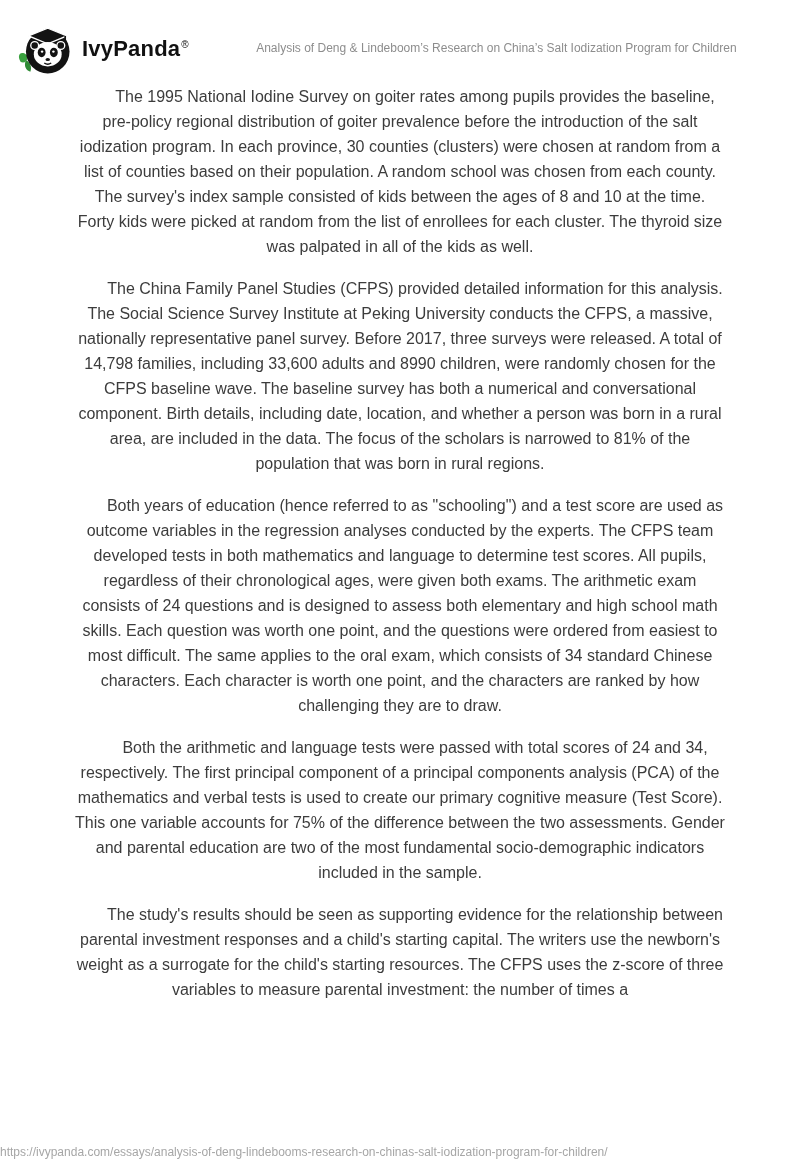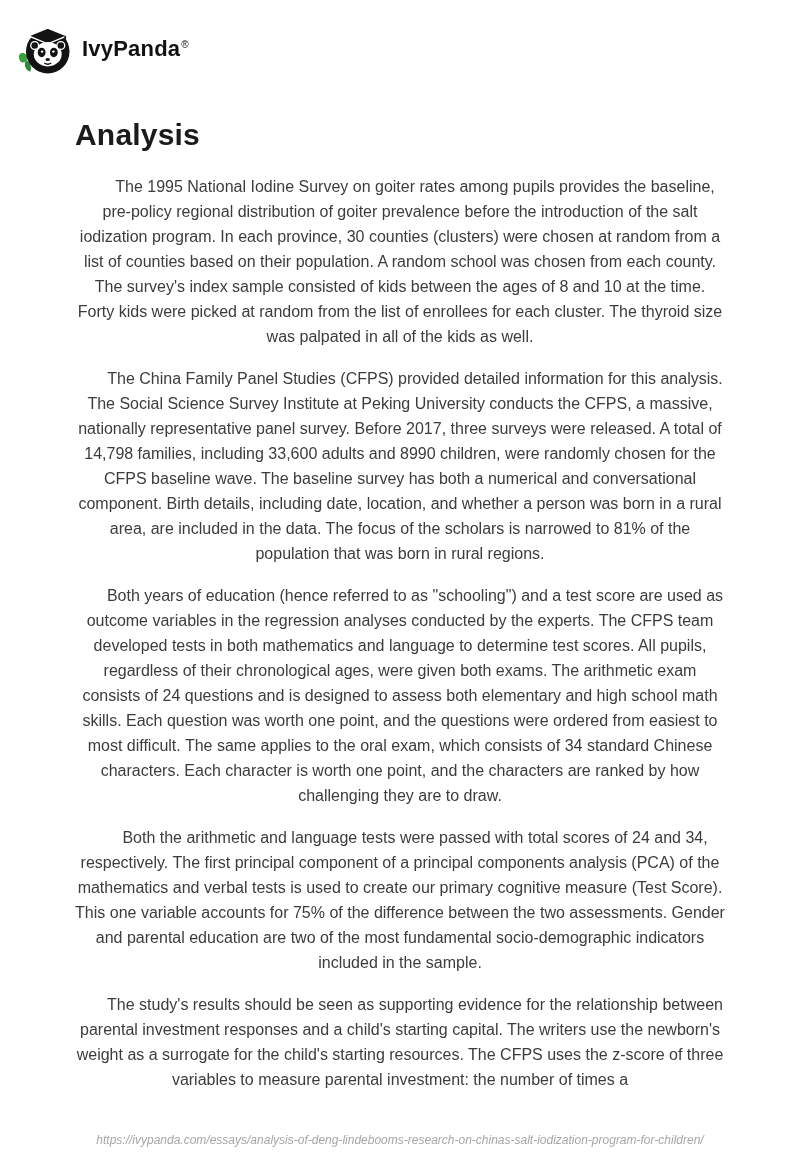--- a/index.html
+++ b/index.html
@@ -70,23 +70,22 @@
     line-height: 25px;
     color: #3c3c3c;
     margin: 0 0 17px 0;
     text-indent: 30px;
     text-align: center;
   }
   .footer {
     position: absolute;
     left: 0;
     right: 0;
-    bottom: 24px;
-    text-align: center;
-    font-style: italic;
+    bottom: 12px;
+    text-align: left;
   }
   .footer-url {
     font-size: 12px;
     color: #a6a6a6;
     text-decoration: none;
   }
 </style>
 </head>
 <body>
 
@@ -115,24 +114,24 @@
           <ellipse cx="41" cy="35" rx="4.5" ry="5.5" fill="#131313"></ellipse>
           <circle cx="27.5" cy="34" r="1.4" fill="#ffffff"></circle>
           <circle cx="40.5" cy="34" r="1.4" fill="#ffffff"></circle>
 
           <ellipse cx="34" cy="43" rx="2.6" ry="1.8" fill="#131313"></ellipse>
           <path d="M30 47 Q 34 50 38 47" stroke="#131313" stroke-width="1.5" fill="none"></path>
         </svg>
       </span>
       <span class="brand-text"><span>IvyPanda</span><span class="brand-reg">®</span></span>
     </a>
+    <div class="header-title">Analysis of Deng &amp; Lindeboom’s Research on China’s Salt Iodization Program for Children</div>
   </div>
 
   <div class="content">
-    <h1 class="page-heading">Analysis</h1>
     <div class="article">
       <p>The 1995 National Iodine Survey on goiter rates among pupils provides the baseline, pre-policy regional distribution of goiter prevalence before the introduction of the salt iodization program. In each province, 30 counties (clusters) were chosen at random from a list of counties based on their population. A random school was chosen from each county. The survey's index sample consisted of kids between the ages of 8 and 10 at the time. Forty kids were picked at random from the list of enrollees for each cluster. The thyroid size was palpated in all of the kids as well.</p>
       <p>The China Family Panel Studies (CFPS) provided detailed information for this analysis. The Social Science Survey Institute at Peking University conducts the CFPS, a massive, nationally representative panel survey. Before 2017, three surveys were released. A total of 14,798 families, including 33,600 adults and 8990 children, were randomly chosen for the CFPS baseline wave. The baseline survey has both a numerical and conversational component. Birth details, including date, location, and whether a person was born in a rural area, are included in the data. The focus of the scholars is narrowed to 81% of the population that was born in rural regions.</p>
       <p>Both years of education (hence referred to as "schooling") and a test score are used as outcome variables in the regression analyses conducted by the experts. The CFPS team developed tests in both mathematics and language to determine test scores. All pupils, regardless of their chronological ages, were given both exams. The arithmetic exam consists of 24 questions and is designed to assess both elementary and high school math skills. Each question was worth one point, and the questions were ordered from easiest to most difficult. The same applies to the oral exam, which consists of 34 standard Chinese characters. Each character is worth one point, and the characters are ranked by how challenging they are to draw.</p>
       <p>Both the arithmetic and language tests were passed with total scores of 24 and 34, respectively. The first principal component of a principal components analysis (PCA) of the mathematics and verbal tests is used to create our primary cognitive measure (Test Score). This one variable accounts for 75% of the difference between the two assessments. Gender and parental education are two of the most fundamental socio-demographic indicators included in the sample.</p>
       <p>The study's results should be seen as supporting evidence for the relationship between parental investment responses and a child's starting capital. The writers use the newborn's weight as a surrogate for the child's starting resources. The CFPS uses the z-score of three variables to measure parental investment: the number of times a</p>
     </div>
   </div>
 
   <div class="footer">

